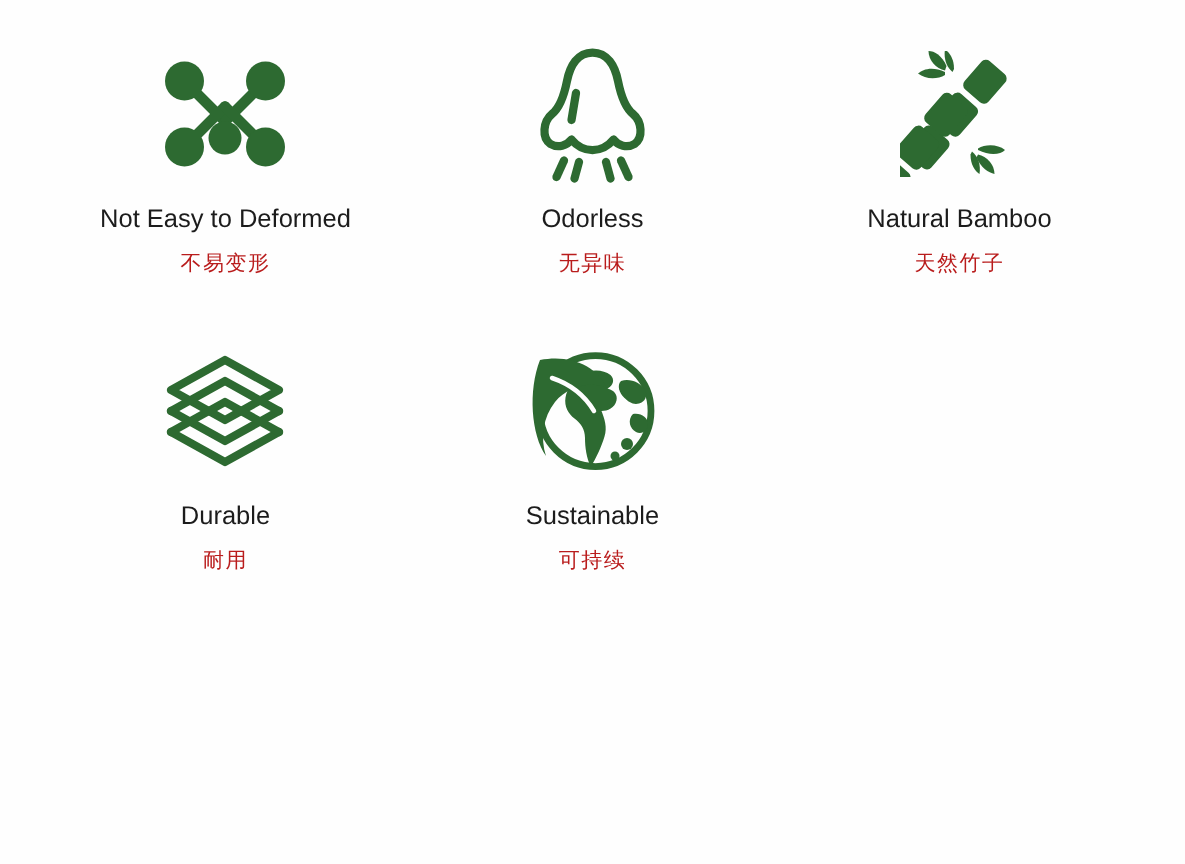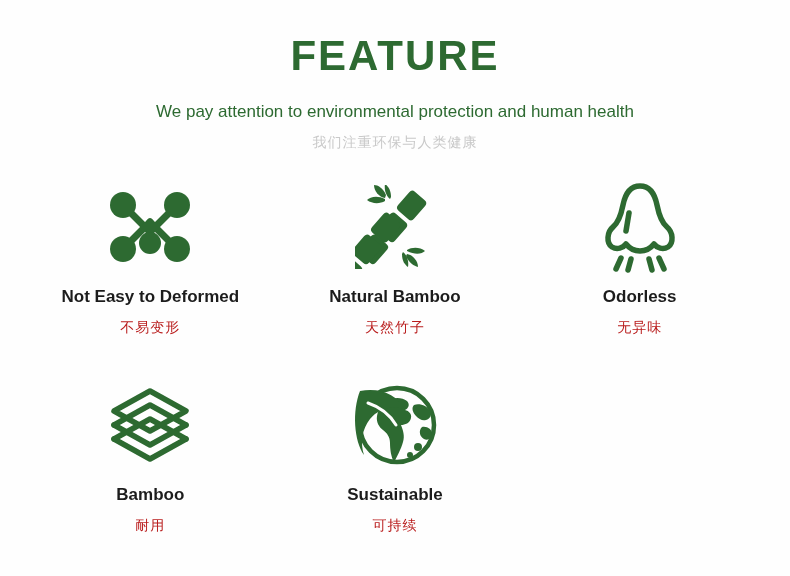--- a/index.html
+++ b/index.html
@@ -74,43 +74,37 @@
   .icon-wrap svg {
     display: block;
   }
   .label-en {
     font-size: 17px;
     color: #1c1c1c;
     margin-top: 8px;
     line-height: 1.2;
     text-align: center;
     white-space: nowrap;
-    font-weight: bold;
   }
   .label-cn {
     font-size: 14px;
     color: #b91c1c;
     margin-top: 11px;
     line-height: 1.2;
     text-align: center;
     letter-spacing: 1px;
     white-space: nowrap;
   }
   .row2 .icon-wrap { height: 106px; }
 </style>
 </head>
 <body>
 
 <div class="page">
 
-  <div class="header">
-    <div class="title">FEATURE</div>
-    <div class="subtitle-en">We pay attention to environmental protection and human health</div>
-    <div class="subtitle-cn">我们注重环保与人类健康</div>
-  </div>
 
   <div class="grid">
 
     <div class="cell">
       <div class="icon-wrap">
         <svg width="88" height="84" viewBox="0 0 88 84" fill="none">
           <g stroke="#2d6a31" stroke-width="7" stroke-linecap="round">
             <line x1="17" y1="20" x2="44" y2="47"></line>
             <line x1="71" y1="20" x2="44" y2="47"></line>
             <line x1="17" y1="64" x2="44" y2="37"></line>
@@ -118,51 +112,20 @@
           </g>
           <circle cx="17" cy="20" r="13" fill="#2d6a31"></circle>
           <circle cx="71" cy="20" r="13" fill="#2d6a31"></circle>
           <circle cx="17" cy="64" r="13" fill="#2d6a31"></circle>
           <circle cx="71" cy="64" r="13" fill="#2d6a31"></circle>
           <circle cx="44" cy="58" r="11" fill="#2d6a31"></circle>
         </svg>
       </div>
       <div class="label-en">Not Easy to Deformed</div>
       <div class="label-cn">不易变形</div>
-    </div>
-
-    <div class="cell">
-      <div class="icon-wrap">
-        <svg width="80" height="84" viewBox="0 0 80 84" fill="none">
-          <g fill="#2d6a31">
-
-            <g transform="rotate(41 56 22)">
-              <rect x="45" y="8" width="21" height="25" rx="4"></rect>
-              <rect x="45" y="37" width="21" height="25" rx="4"></rect>
-              <rect x="45" y="66" width="21" height="25" rx="4"></rect>
-            </g>
-
-            <g transform="rotate(41 30 44)">
-              <rect x="19" y="30" width="21" height="25" rx="4"></rect>
-              <rect x="19" y="59" width="21" height="25" rx="4"></rect>
-              <rect x="19" y="88" width="21" height="25" rx="4"></rect>
-            </g>
-
-            <path d="M30 14 C22 10 15 12 12 15 C17 19 25 19 30 16 Z"></path>
-            <path d="M31 10 C28 3 23 0 19 0 C19 6 24 12 30 13 Z"></path>
-            <path d="M36 12 C36 5 33 1 30 -1 C29 5 31 11 35 14 Z"></path>
-
-            <path d="M52 66 C60 70 67 69 70 66 C65 62 57 62 52 65 Z"></path>
-            <path d="M51 71 C54 78 59 81 63 82 C63 76 58 70 52 69 Z"></path>
-            <path d="M47 69 C47 76 50 80 53 82 C54 76 52 70 48 67 Z"></path>
-          </g>
-        </svg>
-      </div>
-      <div class="label-en">Natural Bamboo</div>
-      <div class="label-cn">天然竹子</div>
     </div>
 
     <div class="cell">
       <div class="icon-wrap">
         <svg width="76" height="92" viewBox="0 0 76 92" fill="none">
           <g stroke="#2d6a31" stroke-width="5.5" stroke-linecap="round" stroke-linejoin="round" fill="none">
 
             <path d="M38 5
                      C28 5 23 14 21 24
                      C19 34 16 42 11 46
@@ -181,37 +144,68 @@
             <path d="M29 78 L26 89"></path>
             <path d="M47 78 L50 89"></path>
             <path d="M57 77 L62 88"></path>
           </g>
         </svg>
       </div>
       <div class="label-en">Odorless</div>
       <div class="label-cn">无异味</div>
     </div>
 
+    <div class="cell">
+      <div class="icon-wrap">
+        <svg width="80" height="84" viewBox="0 0 80 84" fill="none">
+          <g fill="#2d6a31">
+
+            <g transform="rotate(41 56 22)">
+              <rect x="45" y="8" width="21" height="25" rx="4"></rect>
+              <rect x="45" y="37" width="21" height="25" rx="4"></rect>
+              <rect x="45" y="66" width="21" height="25" rx="4"></rect>
+            </g>
+
+            <g transform="rotate(41 30 44)">
+              <rect x="19" y="30" width="21" height="25" rx="4"></rect>
+              <rect x="19" y="59" width="21" height="25" rx="4"></rect>
+              <rect x="19" y="88" width="21" height="25" rx="4"></rect>
+            </g>
+
+            <path d="M30 14 C22 10 15 12 12 15 C17 19 25 19 30 16 Z"></path>
+            <path d="M31 10 C28 3 23 0 19 0 C19 6 24 12 30 13 Z"></path>
+            <path d="M36 12 C36 5 33 1 30 -1 C29 5 31 11 35 14 Z"></path>
+
+            <path d="M52 66 C60 70 67 69 70 66 C65 62 57 62 52 65 Z"></path>
+            <path d="M51 71 C54 78 59 81 63 82 C63 76 58 70 52 69 Z"></path>
+            <path d="M47 69 C47 76 50 80 53 82 C54 76 52 70 48 67 Z"></path>
+          </g>
+        </svg>
+      </div>
+      <div class="label-en">Natural Bamboo</div>
+      <div class="label-cn">天然竹子</div>
+    </div>
+
 
     <div class="cell row2">
       <div class="icon-wrap">
         <svg width="84" height="78" viewBox="0 0 84 78" fill="none">
           <g stroke="#2d6a31" stroke-width="5.5" stroke-linejoin="round" stroke-linecap="round" fill="none">
 
             <path d="M42 6 L78 26 L42 46 L6 26 Z"></path>
 
             <path d="M6 40 L42 60 L78 40"></path>
             <path d="M6 40 L42 20 L78 40"></path>
 
             <path d="M6 54 L42 74 L78 54"></path>
             <path d="M6 54 L42 34 L78 54"></path>
           </g>
         </svg>
       </div>
-      <div class="label-en">Bamboo</div>
+      <div class="label-en">Durable</div>
       <div class="label-cn">耐用</div>
     </div>
 
     <div class="cell row2">
       <div class="icon-wrap">
         <svg width="86" height="90" viewBox="0 0 86 90" fill="none">
           <defs>
             <clipPath id="globeClip">
               <circle cx="45" cy="46" r="37"></circle>
             </clipPath>

